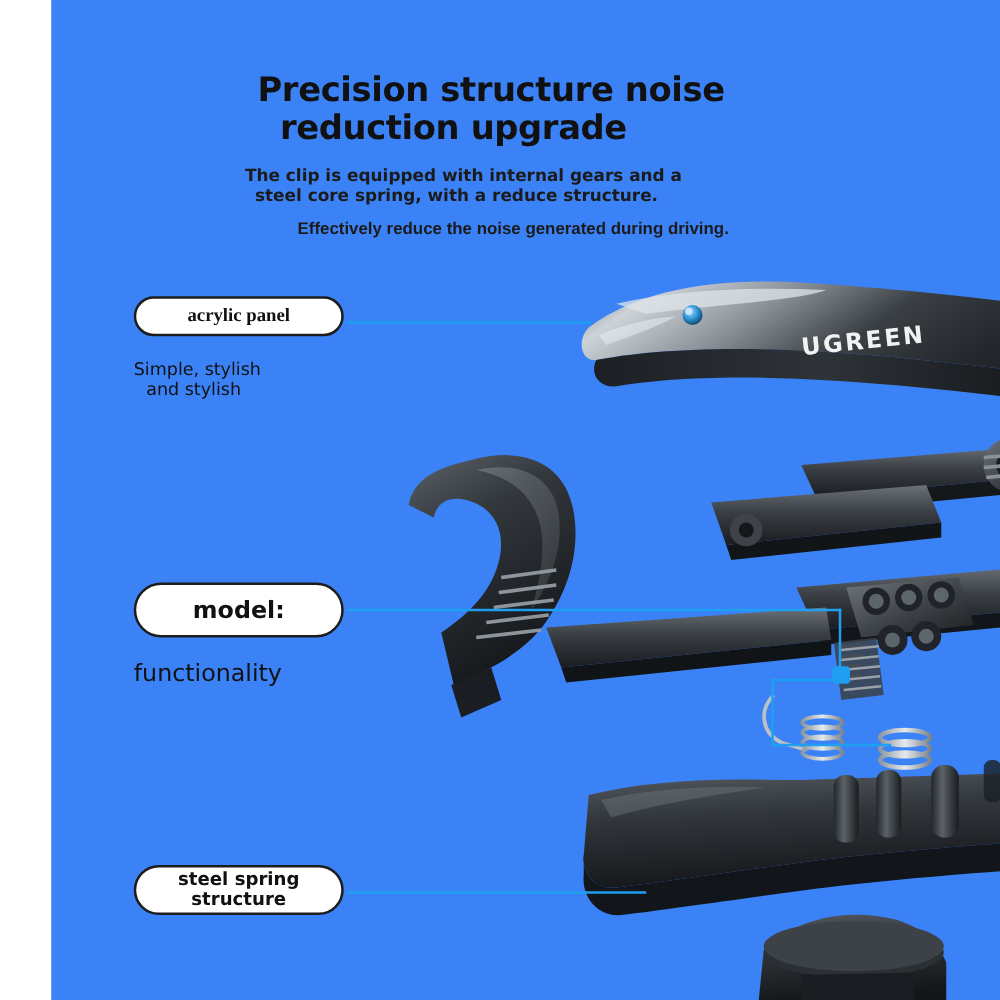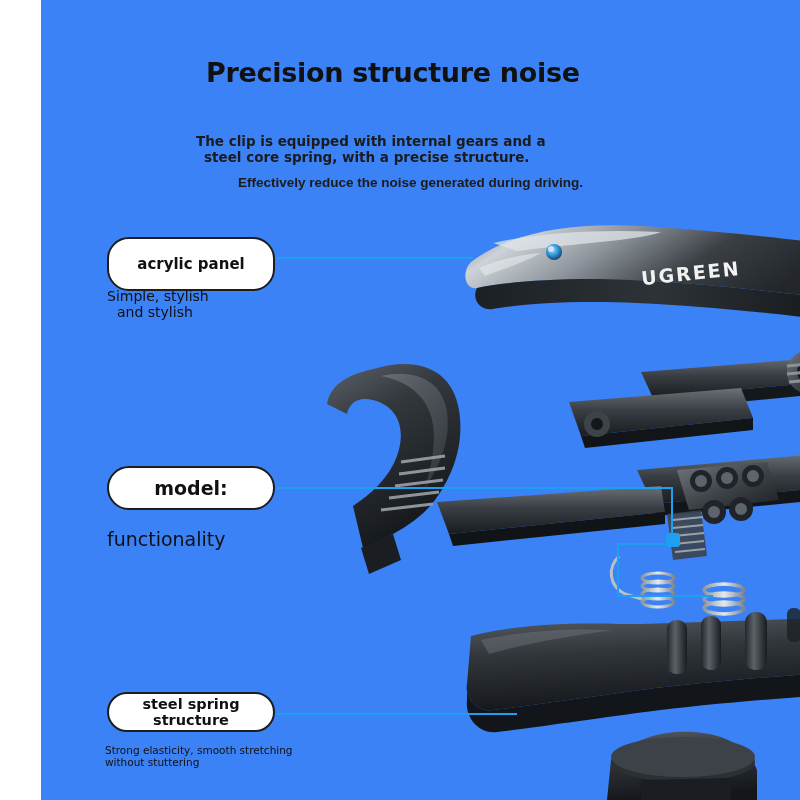--- a/index.html
+++ b/index.html
@@ -68,22 +68,23 @@
     display: flex;
     align-items: center;
     justify-content: center;
     text-align: center;
     font-family: "DejaVu Sans", sans-serif;
     font-weight: bold;
     color: #111111;
     z-index: 6;
   }
   #pill-acrylic {
-    left: 66px; top: 237px; width: 168px; height: 54px;
+    left: 66px; top: 237px; width: 168px; height: 32px;
     font-size: 15px;
+    font-family: Liberation Serif, serif;
   }
   #pill-model {
     left: 66px; top: 466px; width: 168px; height: 44px;
     font-size: 19px;
     text-align: center;
   }
   #pill-spring {
     left: 66px; top: 692px; width: 168px; height: 40px;
     font-size: 14.5px;
     line-height: 16px;
@@ -326,25 +327,26 @@
 
       <path d="M570 760 C590 740 620 730 652 732 C686 734 708 748 716 770 L716 800 L566 800 Z" fill="url(#gBase)"></path>
       <ellipse cx="642" cy="762" rx="72" ry="20" fill="#2b3035"></ellipse>
       <ellipse cx="642" cy="757" rx="72" ry="20" fill="#3c4247"></ellipse>
       <path d="M600 780 L690 778 L690 800 L600 800 Z" fill="#1a1e22"></path>
     </g>
   </svg>
 
   <div class="headline">
     <span>Precision structure noise</span>
+    <span class="l2">reduction upgrade</span>
   </div>
 
   <div class="sub1">
     <span>The clip is equipped with internal gears and a</span>
-    <span class="l2">steel core spring, with a precise structure.</span>
+    <span class="l2">steel core spring, with a reduce structure.</span>
   </div>
 
   <div class="sub2">Effectively reduce the noise generated during driving.</div>
 
   <div class="leader" id="leader-1"></div>
   <div class="leader" id="leader-2"></div>
   <div class="leader" id="leader-2b"></div>
   <div class="leader" id="leader-2c"></div>
   <div class="leader" id="leader-2d"></div>
   <div class="leader" id="leader-2e"></div>
@@ -362,20 +364,16 @@
   <div class="pill" id="pill-model">
     <span>model:</span>
   </div>
   <div class="caption" id="cap-model">
     <span>functionality</span>
   </div>
 
   <div class="pill" id="pill-spring">
     <span>steel spring structure</span>
   </div>
-  <div class="caption" id="cap-spring">
-    <span>Strong elasticity, smooth stretching</span>
-    <span class="l2">without stuttering</span>
-  </div>
 
   <div class="brandmark">UGREEN</div>
 
 </div>
 
 </body></html>

